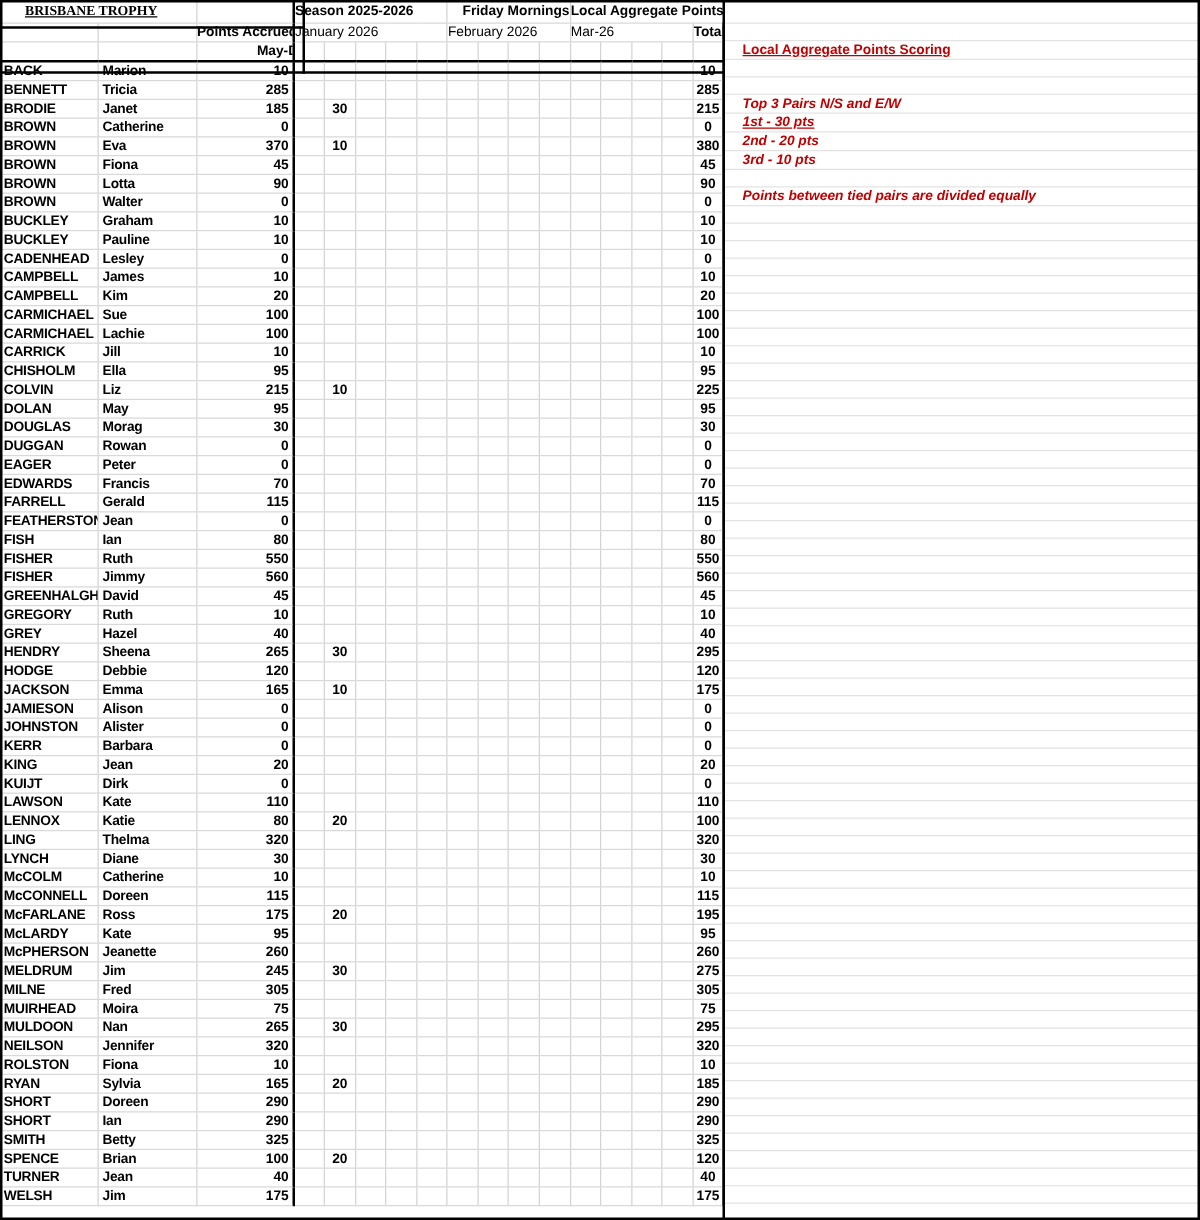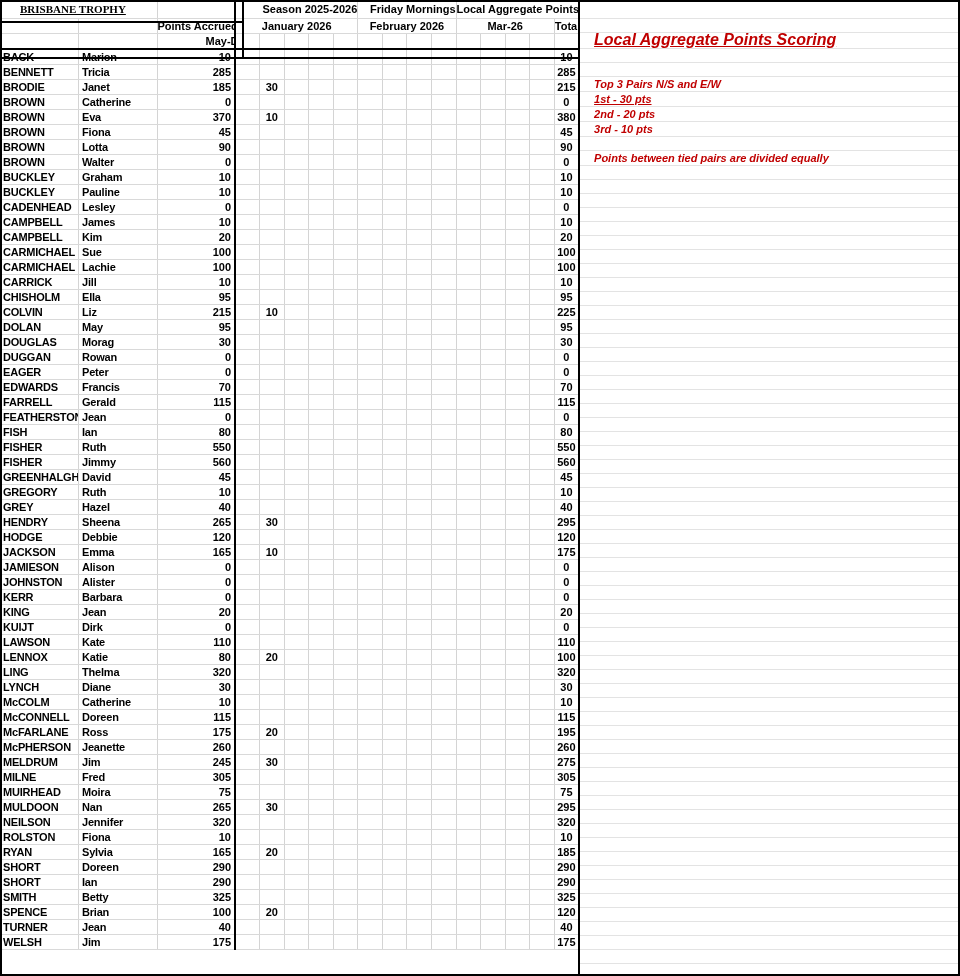--- a/index.html
+++ b/index.html
@@ -31,36 +31,36 @@
 
   
   .hdr td{border-bottom:1px solid #d4d4d4;}
   .title-cell{
     height:18px;line-height:18px;font-family:"Liberation Serif","DejaVu Serif",serif;
     font-size:15px;font-weight:bold;color:#c00000;
     text-decoration:underline;padding-left:20px;letter-spacing:0px;
   }
   .red-b{color:#c00000;font-weight:bold;font-size:11px;}
   .accrued-lbl{text-align:right;padding-right:3px;}
-  .month-lbl{font-weight:bold;font-size:11px;text-align:center;}
+  .month-lbl{font-weight:normal;font-size:11px;text-align:left;}
   .daynum{font-weight:bold;font-size:10px;text-align:center;}
   .total-lbl{font-weight:bold;font-size:11px;text-align:center;}
   .thickbottom td{border-bottom:2px solid #000 !important;padding-left:48px;}
   .tallrow td{height:18px;}
 
   
   #notes-table{position:absolute;left:580px;top:0;width:380px;}
   #notes-table td{
     height:14px;line-height:14px;font-size:11px;
     border-bottom:1px solid #e3e3e3;box-sizing:border-box;
   }
   #notes-table td.pad{width:12px;border-bottom:1px solid #e3e3e3;}
   #notes-table td.body{width:366px;padding-left:2px;}
   .note-title{
-    color:#c00000;font-weight:bold;font-style:italic;font-size:16px;
+    color:#c00000;font-weight:bold;font-size:11px;
     text-decoration:underline;
   }
   .note-line{color:#c00000;font-weight:bold;font-style:italic;font-size:11px;}
   .note-line.u{text-decoration:underline;}
 
   
   .frame-top{position:absolute;left:0;top:0;width:960px;height:2px;background:#000;}
   .frame-left{position:absolute;left:0;top:0;width:2px;height:976px;background:#000;}
   .frame-right{position:absolute;left:958px;top:0;width:2px;height:976px;background:#000;}
   .frame-bottom{position:absolute;left:0;top:974px;width:960px;height:2px;background:#000;}
@@ -73,21 +73,21 @@
 <body>
 
 <div id="sheet">
 
   <table id="main-table">
     <tbody id="table-body">
 
     <tr class="hdr">
           <td class="title-cell c-surname" colspan="2" style="width:157px;border-right:1px solid #d4d4d4;">BRISBANE TROPHY</td>
           <td class="c-accrued" style="height:18px;"></td>
-          <td class="red-b" colspan="5" style="text-align:right;height:18px;border-left:0;margin-top:13px;">Season 2025-2026</td>
+          <td class="red-b" colspan="5" style="text-align:left;height:18px;border-left:0;margin-top:13px;">Season 2025-2026</td>
           <td class="red-b" colspan="4" style="text-align:right;height:18px;">Friday Mornings</td>
           <td class="red-b" colspan="5" style="text-align:right;height:18px;">Local Aggregate Points</td>
         </tr>
         <tr class="hdr">
           <td class="c-surname"></td>
           <td class="c-first"></td>
           <td class="c-accrued accrued-lbl red-b">Points Accrued</td>
           <td class="month-lbl" colspan="5">January 2026</td>
           <td class="month-lbl" colspan="4">February 2026</td>
           <td class="month-lbl" colspan="4">Mar-26</td>
@@ -980,20 +980,39 @@
           <td class="c-date"></td>
           <td class="c-date"></td>
           <td class="c-date"></td>
           <td class="c-date"></td>
           <td class="c-date"></td>
           <td class="c-date"></td>
           <td class="c-date"></td>
           <td class="c-total">195</td>
         </tr>
         <tr>
+          <td class="c-surname">McLARDY</td>
+          <td class="c-first">Kate</td>
+          <td class="c-accrued">95</td>
+          <td class="c-date"></td>
+          <td class="c-date"></td>
+          <td class="c-date"></td>
+          <td class="c-date"></td>
+          <td class="c-date"></td>
+          <td class="c-date"></td>
+          <td class="c-date"></td>
+          <td class="c-date"></td>
+          <td class="c-date"></td>
+          <td class="c-date"></td>
+          <td class="c-date"></td>
+          <td class="c-date"></td>
+          <td class="c-date"></td>
+          <td class="c-total">95</td>
+        </tr>
+        <tr>
           <td class="c-surname">McPHERSON</td>
           <td class="c-first">Jeanette</td>
           <td class="c-accrued">260</td>
           <td class="c-date"></td>
           <td class="c-date"></td>
           <td class="c-date"></td>
           <td class="c-date"></td>
           <td class="c-date"></td>
           <td class="c-date"></td>
           <td class="c-date"></td>

